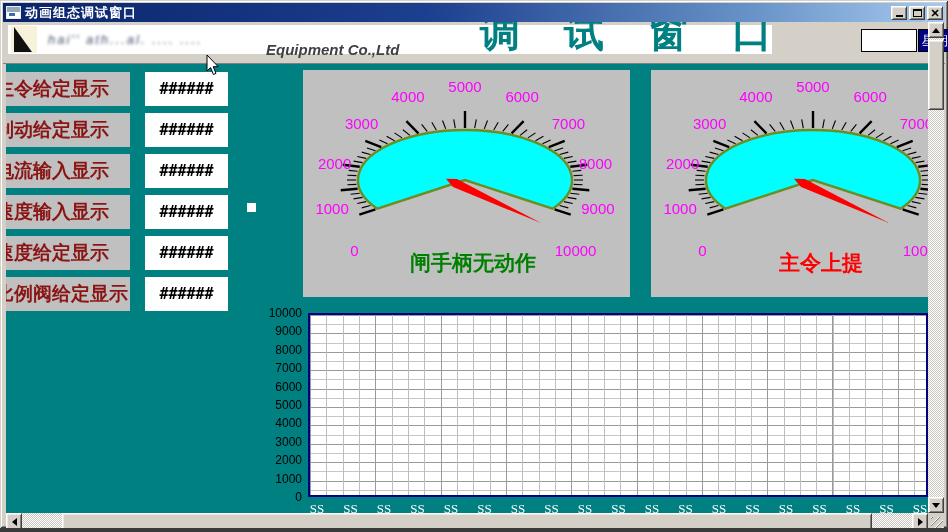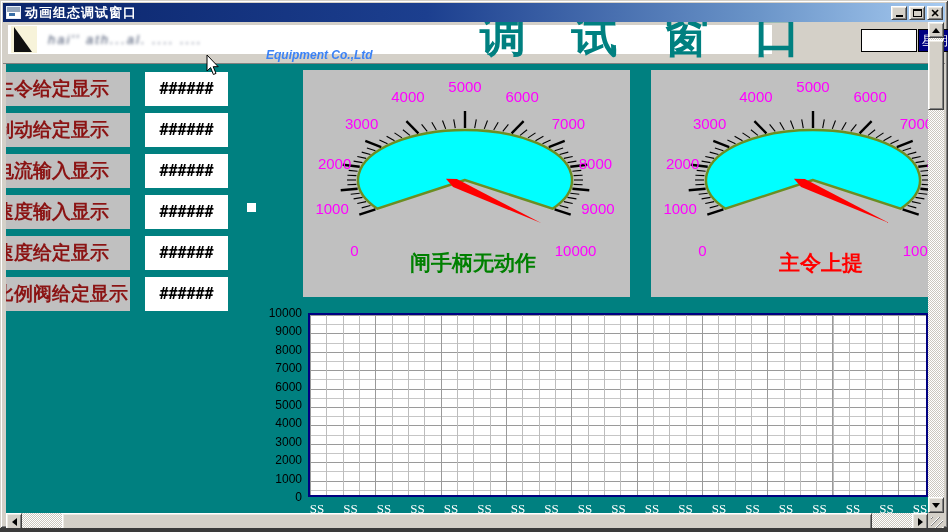--- a/index.html
+++ b/index.html
@@ -29,23 +29,23 @@
   .g-close{font-size:11px;font-weight:bold;color:#000;line-height:10px;}
   
   .band{position:absolute;left:3px;top:22px;width:942px;height:42px;background:#d4d0c8;
     border-bottom:1px solid #808080;z-index:2;}
   .logo-strip{position:absolute;left:5px;top:3px;width:764px;height:29px;background:#ffffff;}
   .logo-sq{position:absolute;left:3px;top:1px;width:26px;height:27px;background:#f7f3da;}
   .logo-sq::after{content:"";position:absolute;left:2px;top:1px;width:20px;height:25px;background:#111;
     clip-path:polygon(5% 0,95% 100%,5% 100%);}
   .script{position:absolute;left:40px;top:7px;font-style:italic;font-size:13px;color:#46526e;
     filter:blur(1.4px);white-space:nowrap;letter-spacing:2px;}
-  .company{position:absolute;left:258px;top:23px;font-style:italic;font-weight:bold;
-    font-size:12px;color:#3b82f6;white-space:nowrap;}
-  .big-title{position:absolute;left:477px;top:-17px;font-size:46px;font-weight:bold;color:#008080;
+  .company{position:absolute;left:258px;top:16px;font-style:italic;font-weight:bold;
+    font-size:15px;color:#404040;white-space:nowrap;}
+  .big-title{position:absolute;left:477px;top:-17px;font-size:40px;font-weight:bold;color:#008080;
     letter-spacing:17px;white-space:nowrap;font-family:"Liberation Serif",serif;z-index:1;}
   .statbox{position:absolute;top:7px;height:23px;background:#000080;color:#fff;font-size:13px;
     display:flex;align-items:center;justify-content:center;border:1px solid #000;white-space:nowrap;}
   .stat-run{left:768px;width:89px;}
   .stat-clock{left:858px;width:56px;background:#fff;color:#000;}
   .stat-week{left:915px;width:42px;justify-content:flex-start;padding-left:3px;}
   
   .client{position:absolute;left:6px;top:64px;width:922px;height:449px;background:#008080;
     overflow:hidden;z-index:1;}
   .disp-label{position:absolute;left:0;width:124px;height:34px;background:#c0c0c0;color:#8b1414;

